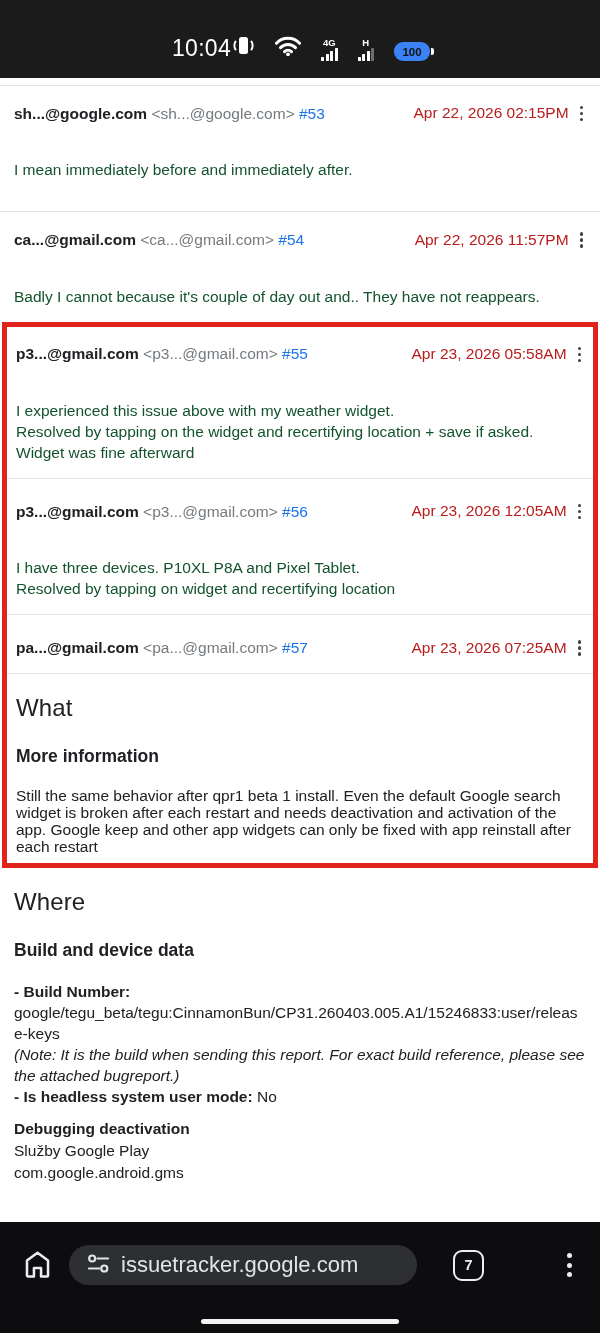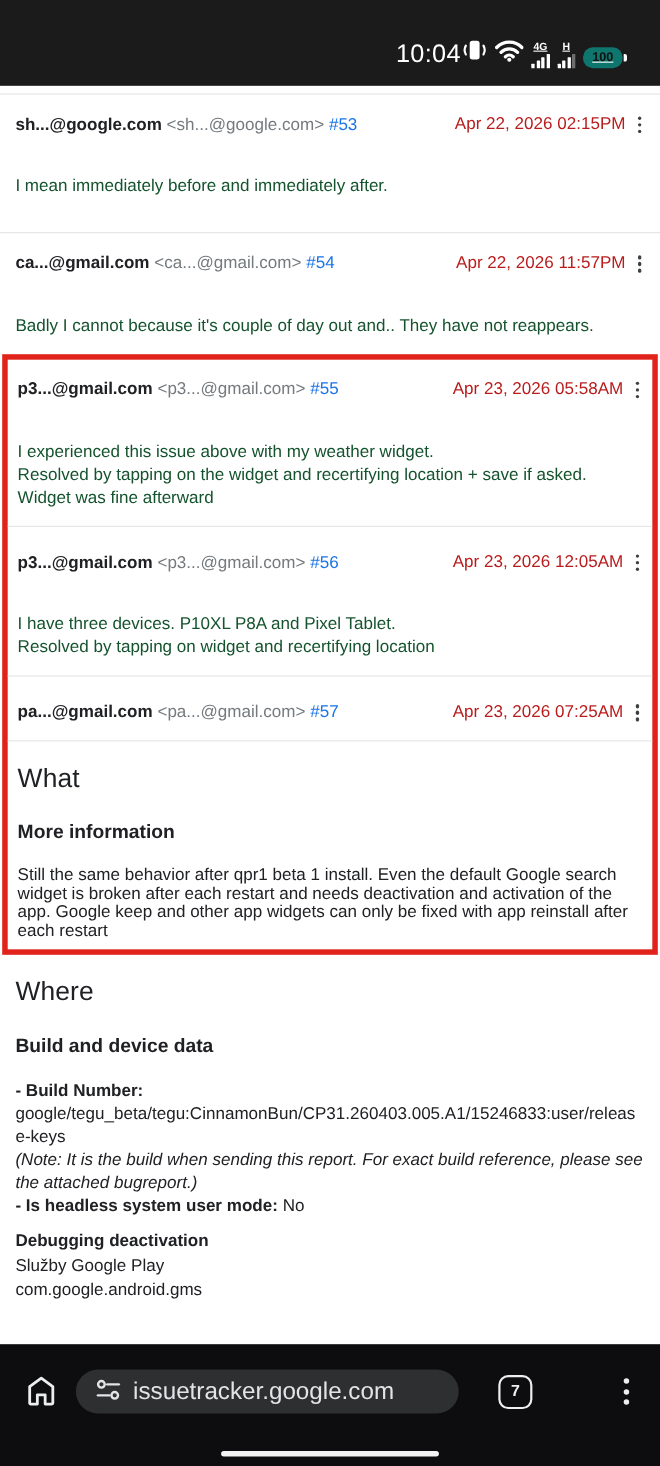--- a/index.html
+++ b/index.html
@@ -5,32 +5,32 @@
   * { margin:0; padding:0; box-sizing:border-box; }
   html,body { background:#555; }
   body { font-family:"Liberation Sans", sans-serif; }
   .screen {
     width:600px; height:1333px; margin:0 auto; background:#fff;
     position:relative; overflow:hidden;
   }
   
   .status-bar {
     height:78px; background:#1b1b1c; color:#fff;
-    display:flex; align-items:center; justify-content:flex-end;
+    display:flex; align-items:center; justify-content:center;
     padding:18px 34px 0 36px;
   }
   .status-time { font-size:23px; font-weight:500; letter-spacing:.3px; }
-  .status-icons { display:flex; align-items:flex-end; gap:7px;text-decoration:underline; }
+  .status-icons { display:flex; align-items:flex-end; gap:20px; }
   .sig { display:flex; flex-direction:column; align-items:center; line-height:1; }
   .sig-label { font-size:9.5px; font-weight:700; margin-bottom:1px; }
   .bars { display:flex; align-items:flex-end; gap:1.5px; }
   .bar { width:3px; background:#fff; border-radius:.5px; }
   .bar.dim { background:#6e6e6e; }
   .battery {
-    background:#0f766e; color:#111; border-radius:9px; height:19px; min-width:36px;
+    background:#3b82f6; color:#111; border-radius:9px; height:19px; min-width:36px;
     display:flex; align-items:center; justify-content:center;
     font-size:11.5px; font-weight:700; position:relative; padding:0 4px;
   }
   .battery::after {
     content:""; position:absolute; right:-4px; top:6px; width:3px; height:7px;
     background:#fff; border-radius:0 2px 2px 0;
   }
   
   .page { height:1144px; overflow:hidden; color:#202124; }
   .divider { border:none; border-top:1px solid #e4e4e4; }

